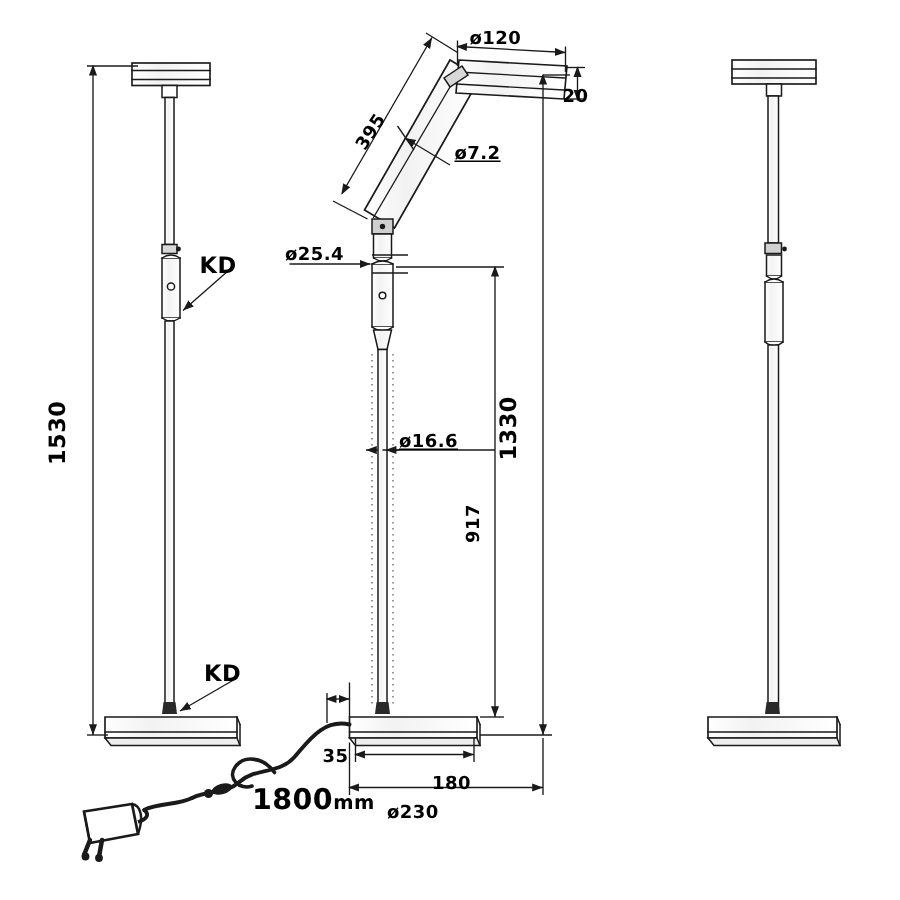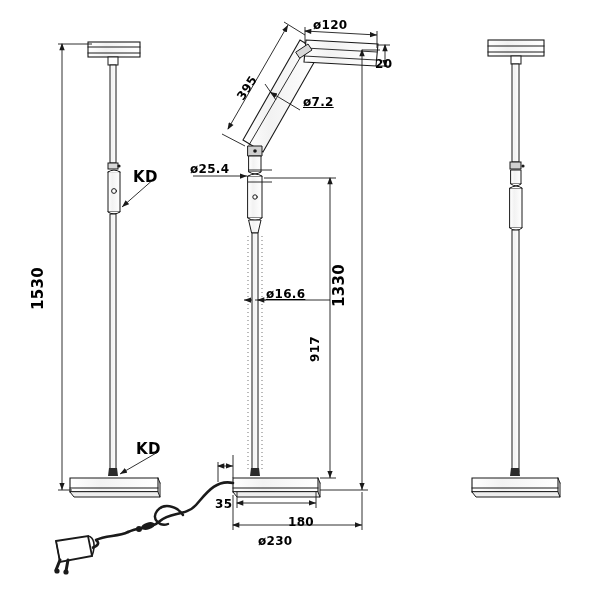--- a/index.html
+++ b/index.html
@@ -275,18 +275,19 @@
   <div class="lbl lbl-md" style="left:190px; top:163px;">ø25.4</div>
 
   <div class="lbl lbl-md" style="left:266px; top:288px;text-decoration:underline;">ø16.6</div>
 
   <div class="lbl lbl-md" style="left:215px; top:450px;margin-top:48px;">35</div>
 
   <div class="lbl lbl-md" style="left:258px; top:495px;margin-top:40px;">ø230</div>
 
   <div class="lbl lbl-md" style="left:288px; top:516px;">180</div>
 
+  <div class="lbl lbl-xl" style="left:168px; top:524px;"><span>1800</span><span class="unit">mm</span></div>
 
   <div class="lbl lbl-lg" style="left:133px; top:170px;">KD</div>
 
   <div class="lbl lbl-lg" style="left:136px; top:442px;">KD</div>
 
 </div>
 
 </body></html>

